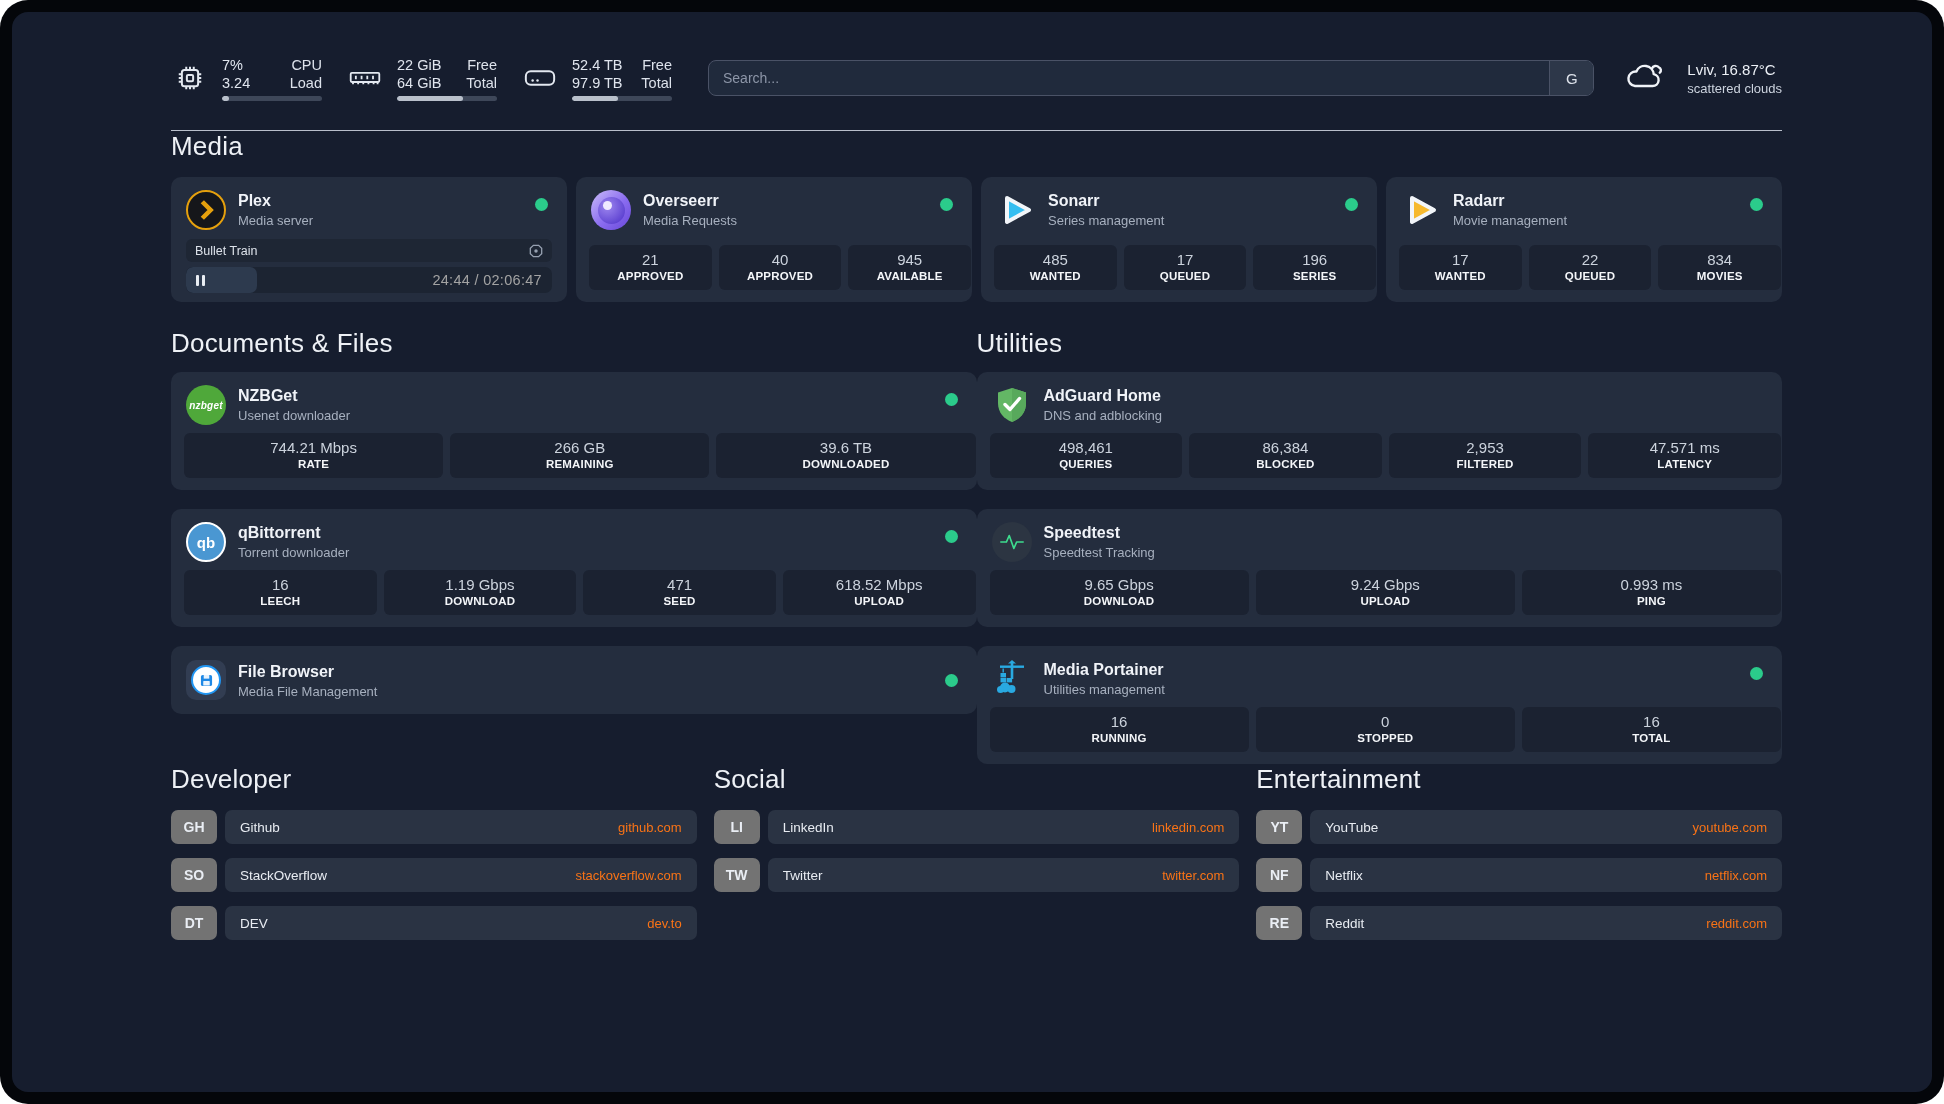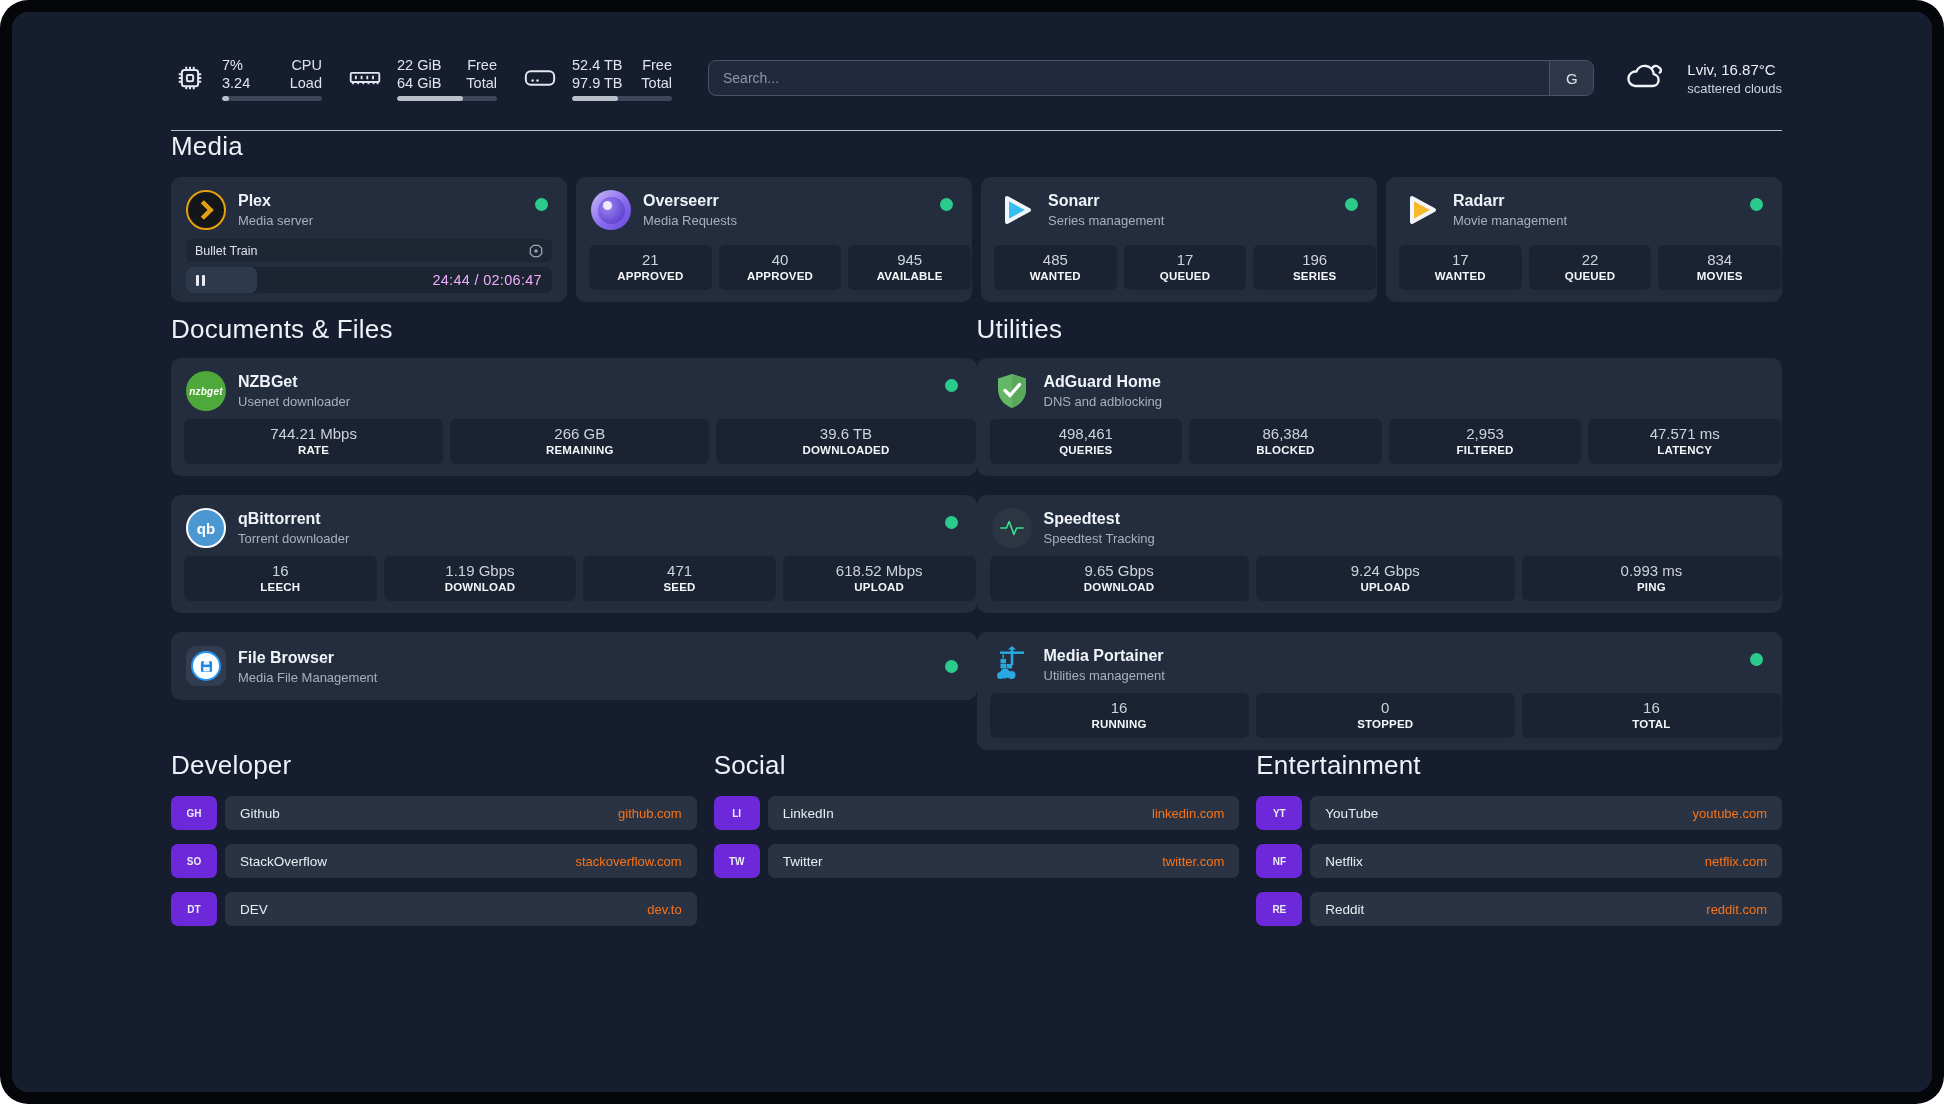--- a/index.html
+++ b/index.html
@@ -66,36 +66,36 @@
   
   .media-row{margin-top:9px;height:23px;background:#1e2634;border-radius:6px;display:flex;
              align-items:center;padding:0 9px;font-size:12.5px;color:#dde2ea;}
   .octagon-btn{margin-left:auto;color:#96a0b0;background:none;border:none;padding:0;display:flex;cursor:pointer;}
   .progress-row{margin-top:5px;height:26px;background:#1c2432;border-radius:7px;position:relative;overflow:hidden;}
   .progress-fill{position:absolute;left:0;top:0;bottom:0;background:#2d3a4e;border-radius:7px;
                  display:flex;align-items:center;padding-left:10px;box-sizing:border-box;}
   .pause{display:flex;gap:3px;background:none;border:none;padding:0;cursor:pointer;}
   .pause span{width:3px;height:11px;background:#e9edf3;border-radius:1px;display:block;}
   .progress-time{position:absolute;right:10px;top:0;bottom:0;display:flex;align-items:center;
-                 font-size:14.5px;font-weight:500;color:#f0abfc;letter-spacing:.3px;}
+                 font-size:14.5px;font-weight:500;color:#a3a3a3;letter-spacing:.3px;}
 
   
-  .two-col{display:grid;grid-template-columns:1fr 1fr;gap:0;margin-top:12px;}
+  .two-col{display:grid;grid-template-columns:1fr 1fr;gap:0;margin-top:26px;}
   .col-cards{margin-top:14px;display:flex;flex-direction:column;gap:19px;}
   .card.h118{height:118px;}
   .card.h68{height:68px;display:flex;align-items:center;padding-top:0;padding-bottom:0;}
   .card.h68 .dot{top:50%;margin-top:-6.5px;}
 
   
   .links-grid{display:grid;grid-template-columns:repeat(3,1fr);gap:17px;}
   .links-header{margin-top:56px;}
   .link-list{margin-top:16px;display:flex;flex-direction:column;gap:14px;}
   .link-row{display:flex;align-items:center;height:34px;cursor:pointer;}
-  .abbr{width:46px;height:34px;flex:none;background:#6d28d9;border-radius:7px;display:flex;
-        align-items:center;justify-content:center;font-size:10px;font-weight:700;color:#eaeef4;margin-right:8px;}
+  .abbr{width:46px;height:34px;flex:none;background:#737373;border-radius:7px;display:flex;
+        align-items:center;justify-content:center;font-size:14px;font-weight:700;color:#eaeef4;margin-right:8px;}
   .pill{flex:1;height:34px;background:#2a3343;border-radius:7px;display:flex;align-items:center;padding:0 15px;text-align:center;}
   .link-name{font-size:13.5px;color:#e8ecf2;}
   .link-url{margin-left:auto;font-size:13px;color:#f97316;}
 
   
   .icn-plex{width:40px;height:40px;border-radius:50%;background:#15161a;border:2.5px solid #e5a00d;
             box-sizing:border-box;display:flex;align-items:center;justify-content:center;}
   .icn-overseerr{width:40px;height:40px;border-radius:50%;
             background:linear-gradient(135deg,#cabcf8 0%,#8a6cf0 55%,#6847d8 100%);
             display:flex;align-items:center;justify-content:center;position:relative;}

